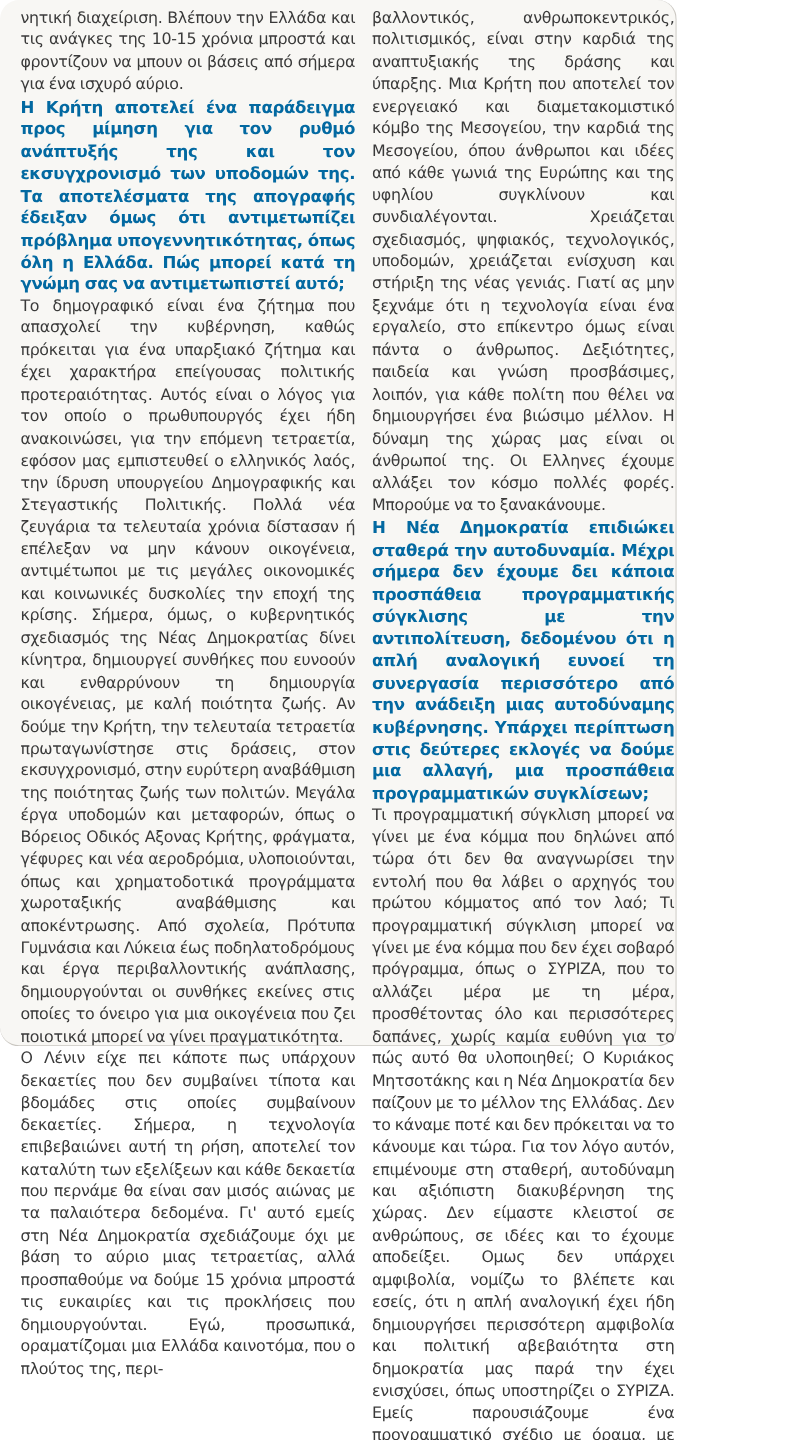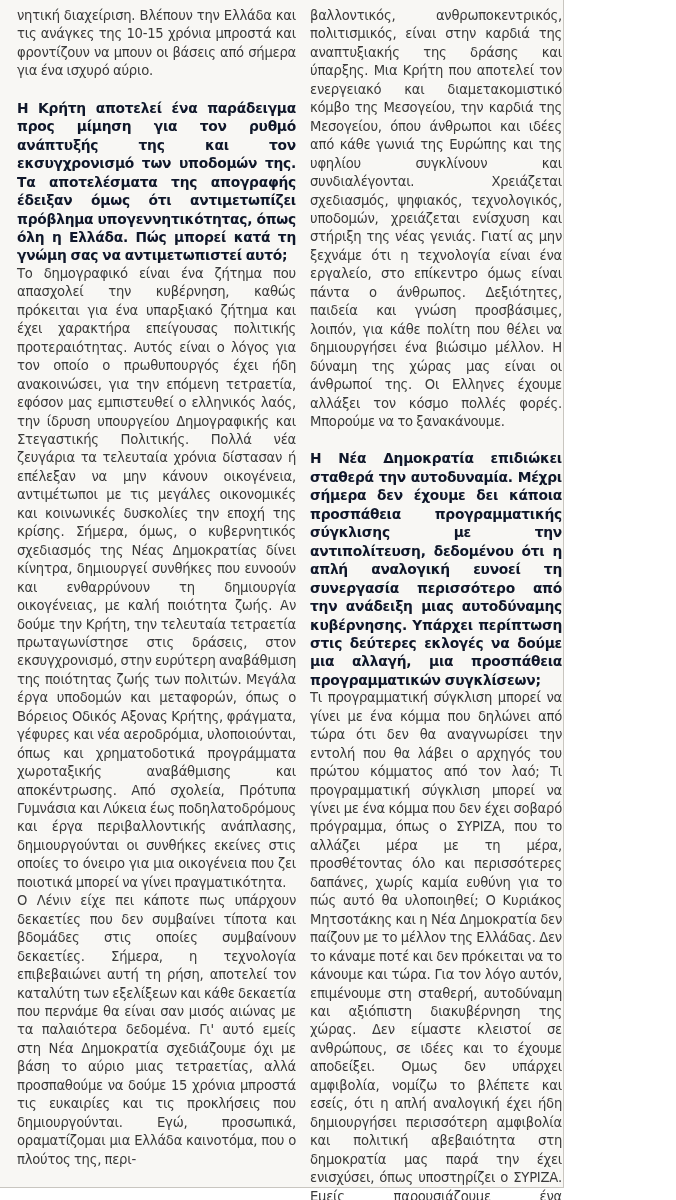--- a/index.html
+++ b/index.html
@@ -12,25 +12,26 @@
     height: 1200px;
     position: relative;
     font-family: "DejaVu Sans", "Liberation Sans", sans-serif;
     overflow: hidden;
   }
   .clip {
     position: absolute;
     left: 0;
     top: 0;
     width: 564px;
-    height: 1188px;
+    height: 872px;
     background: #f8f7f4;
     border-right: 1px solid #c9c6c0;
     border-bottom: 1px solid #c9c6c0;
     box-sizing: border-box;
+    border-radius: 16px;
   }
   .cols {
     display: flex;
     padding: 7px 0 0 17px;
     gap: 14px;
   }
   .col {
     box-sizing: border-box;
   }
   .col-left  { width: 279px; }
@@ -39,23 +40,22 @@
     margin: 0;
     text-align: justify;
     color: #3a3a3a;
     font-size: 13.2px;
     line-height: 18.45px;
     letter-spacing: -0.25px;
     word-spacing: -0.5px;
   }
   p.question {
     font-weight: bold;
-    color: #0f172a;
+    color: #0369a1;
     font-size: 13.8px;
-    margin-top: 18px;
   }
   p.answer, p.continuation {
     margin-top: 0;
   }
 </style>
 </head>
 <body>
 
 <div class="clip">
   <div class="cols">

